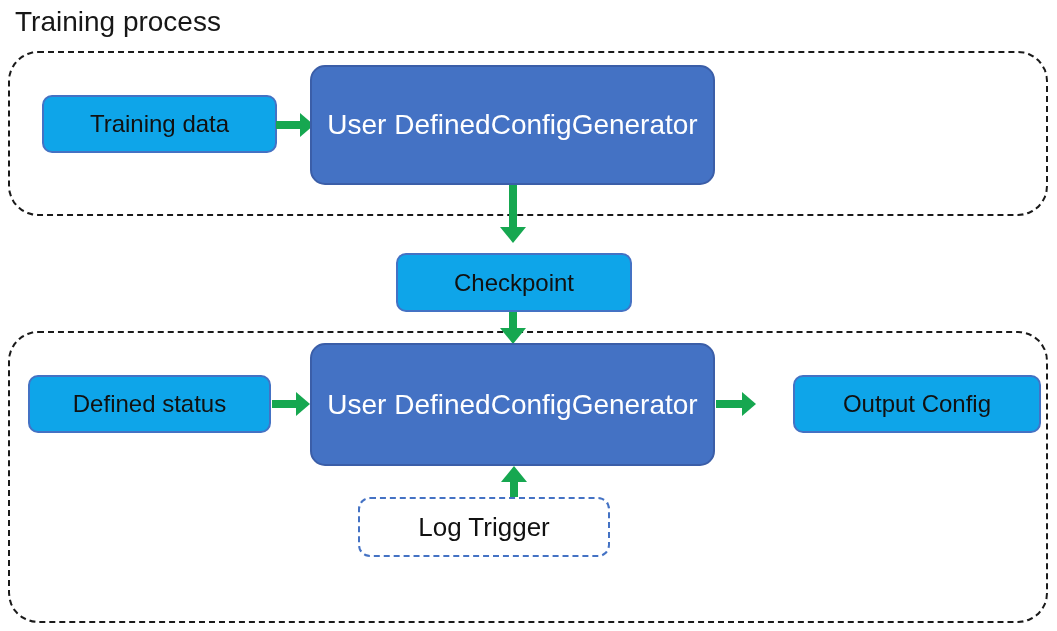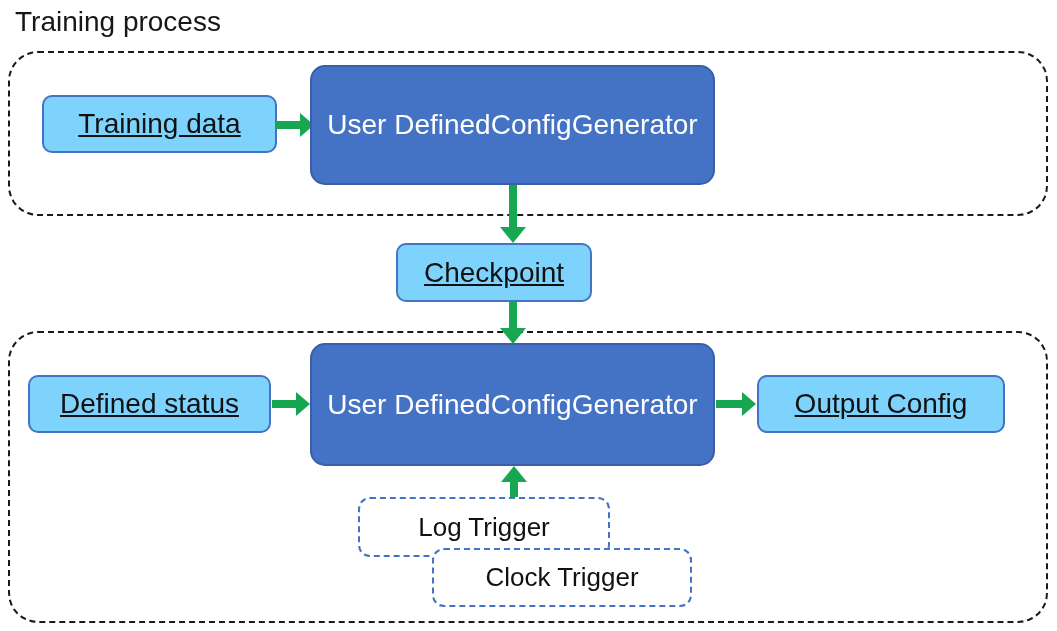--- a/index.html
+++ b/index.html
@@ -28,30 +28,30 @@
     position:absolute;
     border:2.5px dashed var(--outline-black);
     border-radius:30px;
     background:transparent;
   }
   .container-training{left:8px;top:51px;width:1040px;height:165px;}
   .container-inference{left:8px;top:331px;width:1040px;height:292px;}
 
   .io-box{
     position:absolute;
-    background:#7dd3fc;
+    background:#0ea5e9;
     border:2px solid var(--accent-blue);
     border-radius:10px;
     display:flex;align-items:center;justify-content:center;
-    font-size:28px;color:#111111;white-space:nowrap;text-decoration:underline;
+    font-size:24px;color:#111111;white-space:nowrap;
   }
   .box-training-data{left:42px;top:95px;width:235px;height:58px;}
-  .box-checkpoint{left:396px;top:243px;width:196px;height:59px;z-index:3;}
+  .box-checkpoint{left:396px;top:253px;width:236px;height:59px;z-index:3;}
   .box-current-status{left:28px;top:375px;width:243px;height:58px;}
-  .box-output-config{left:757px;top:375px;width:248px;height:58px;}
+  .box-output-config{left:793px;top:375px;width:248px;height:58px;}
 
   .generator-box{
     position:absolute;
     background:var(--accent-blue);
     border:2px solid var(--accent-blue-dark);
     border-radius:15px;
     display:flex;flex-direction:row;align-items:center;justify-content:center;
     color:#ffffff;font-size:28px;line-height:40px;text-align:center;
     z-index:2;
   }
@@ -149,17 +149,14 @@
     <svg width="26" height="32" viewBox="0 0 26 32">
       <polygon points="0,16 13,0 26,16" fill="currentColor"></polygon>
       <rect x="9" y="14" width="8" height="18" fill="currentColor"></rect>
     </svg>
   </div>
 
   <div class="trigger-box box-log-trigger">
     <span>Log Trigger</span>
   </div>
 
-  <div class="trigger-box box-clock-trigger">
-    <span>Clock Trigger</span>
-  </div>
 
 </div>
 
 </body></html>

